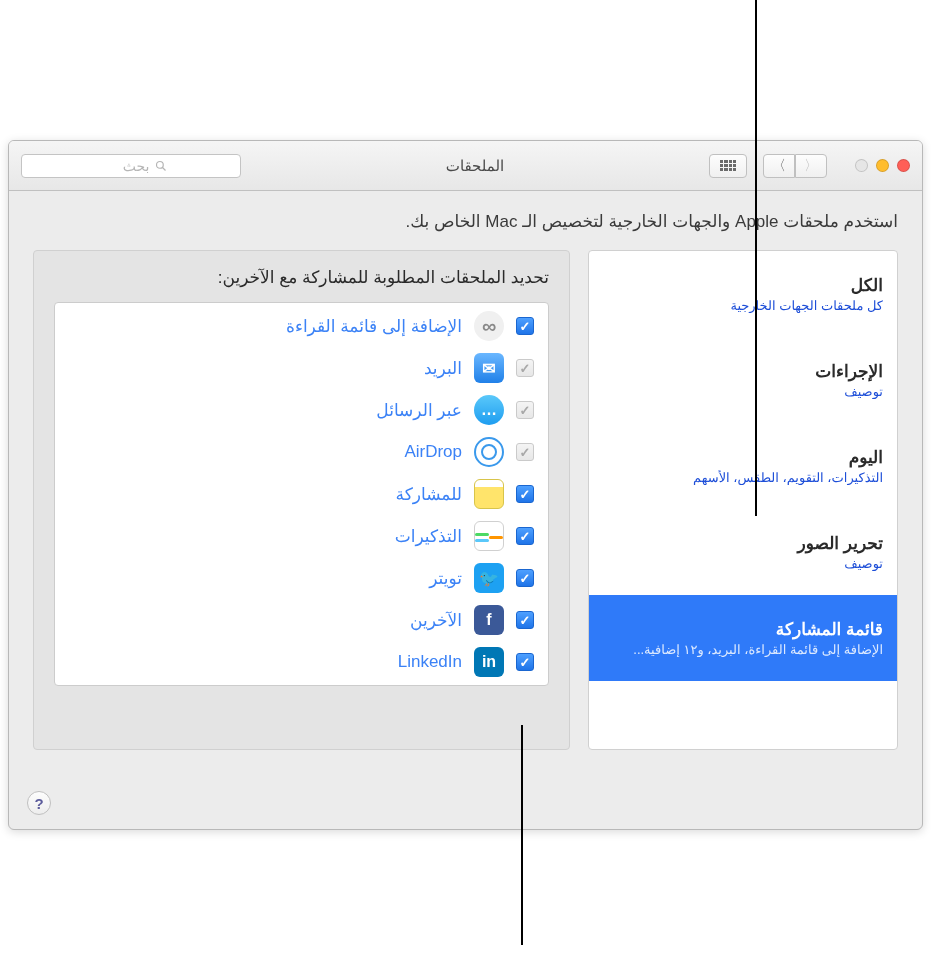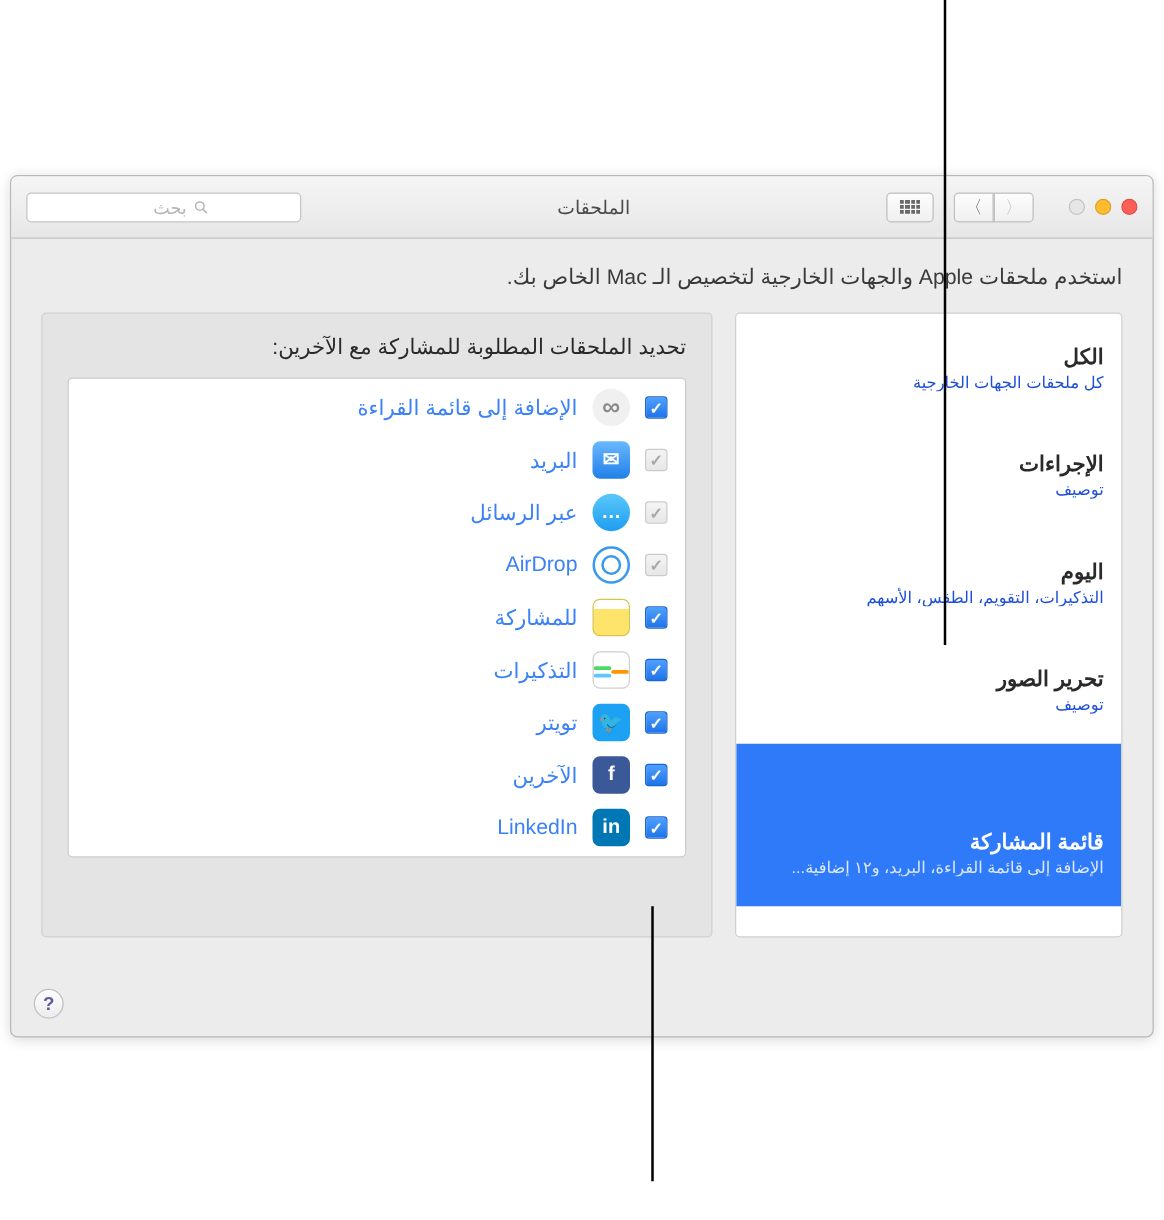--- a/index.html
+++ b/index.html
@@ -101,21 +101,21 @@
   overflow-y: auto;
 }
 .sidebar-item {
   padding: 24px 14px;
   border-bottom: none;
   cursor: default;
 }
 .sidebar-item.selected { background: #2f7af9; color: #fff; }
 .sidebar-item-title { font-size: 17px; font-weight: 600; color: #2a2a2a; }
 .sidebar-item-sub { font-size: 13px; color: #1d4ed8; margin-top: 2px; white-space: nowrap; overflow: hidden; text-overflow: ellipsis; }
-.sidebar-item.selected .sidebar-item-title { color: #fff; margin-top: 44px; }
+.sidebar-item.selected .sidebar-item-title { color: #fff; }
 .sidebar-item.selected .sidebar-item-sub { color: #dce9ff; }
 .detail-panel {
   flex: 1;
   background: #e4e4e4;
   border: 1px solid #d0d0d0;
   border-radius: 4px;
   padding: 16px 20px;
 }
 .detail-heading { font-size: 17px; color: #2a2a2a; margin-bottom: 14px; }
 .ext-list {

